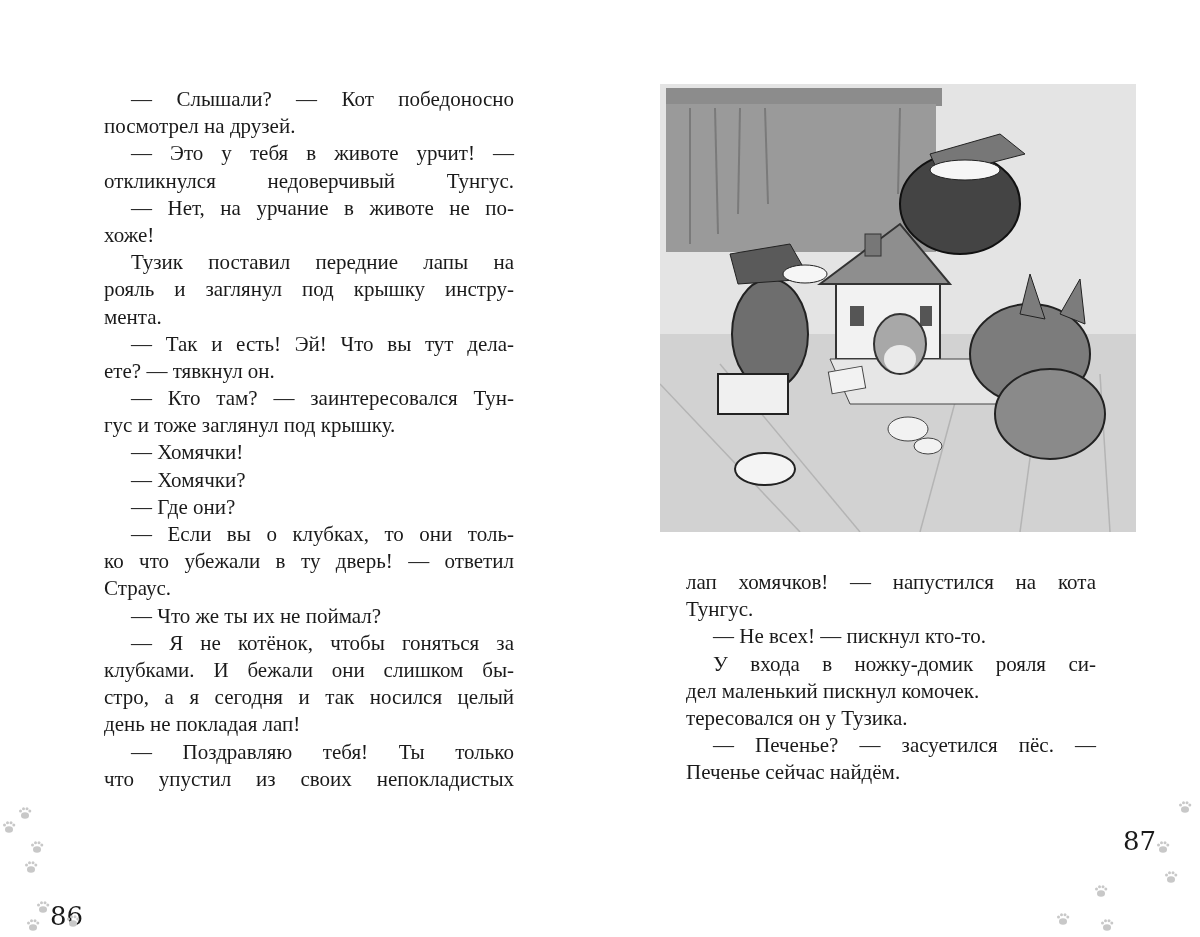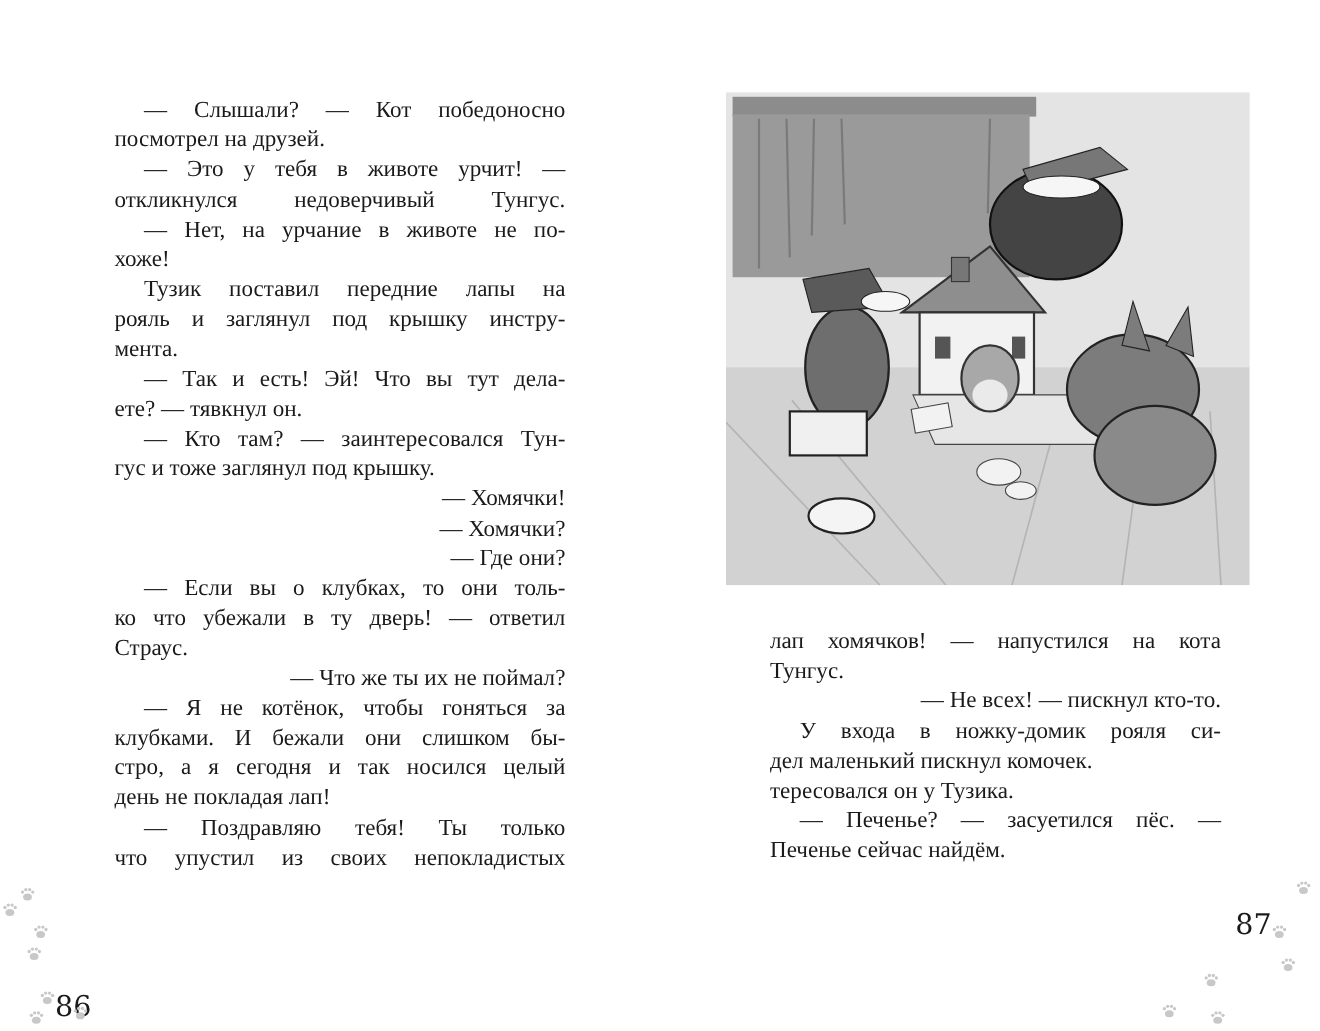--- a/index.html
+++ b/index.html
@@ -3,24 +3,24 @@
   <meta charset="utf-8">
   <style>
     html, body { margin: 0; padding: 0; background: #ffffff; }
     body { width: 1200px; height: 937px; position: relative; overflow: hidden;
       font-family: "Liberation Serif", "DejaVu Serif", serif; color: #1a1a1a; }
     .page { position: absolute; top: 0; height: 937px; }
     .page-left { left: 0; width: 600px; }
     .page-right { left: 600px; width: 600px; }
     .text-block { position: absolute; font-size: 21px; line-height: 27.2px; }
     .text-left { left: 104px; top: 86px; width: 410px; }
-    .text-right { left: 100px; top: 569px; width: 410px; }
+    .text-right { left: 86px; top: 569px; width: 410px; }
     .line { display: block; white-space: nowrap; height: 27.2px; }
     .line.justify { text-align: justify; text-align-last: justify; }
-    .line.indent { padding-left: 27px; text-align: right; }
+    .line.indent { padding-left: 27px; }
     .illustration { position: absolute; left: 60px; top: 84px; width: 476px; height: 448px;
       background: #e6e6e6; overflow: hidden; }
     .folio { position: absolute; font-size: 26px; font-family: "DejaVu Serif", serif; }
     .folio-left { left: 50px; top: 853px; margin-top: 48px; }
     .folio-right { left: 523px; top: 826px; }
     .paw { position: absolute; width: 14px; height: 14px; }
   </style>
 </head>
 <body>
 

